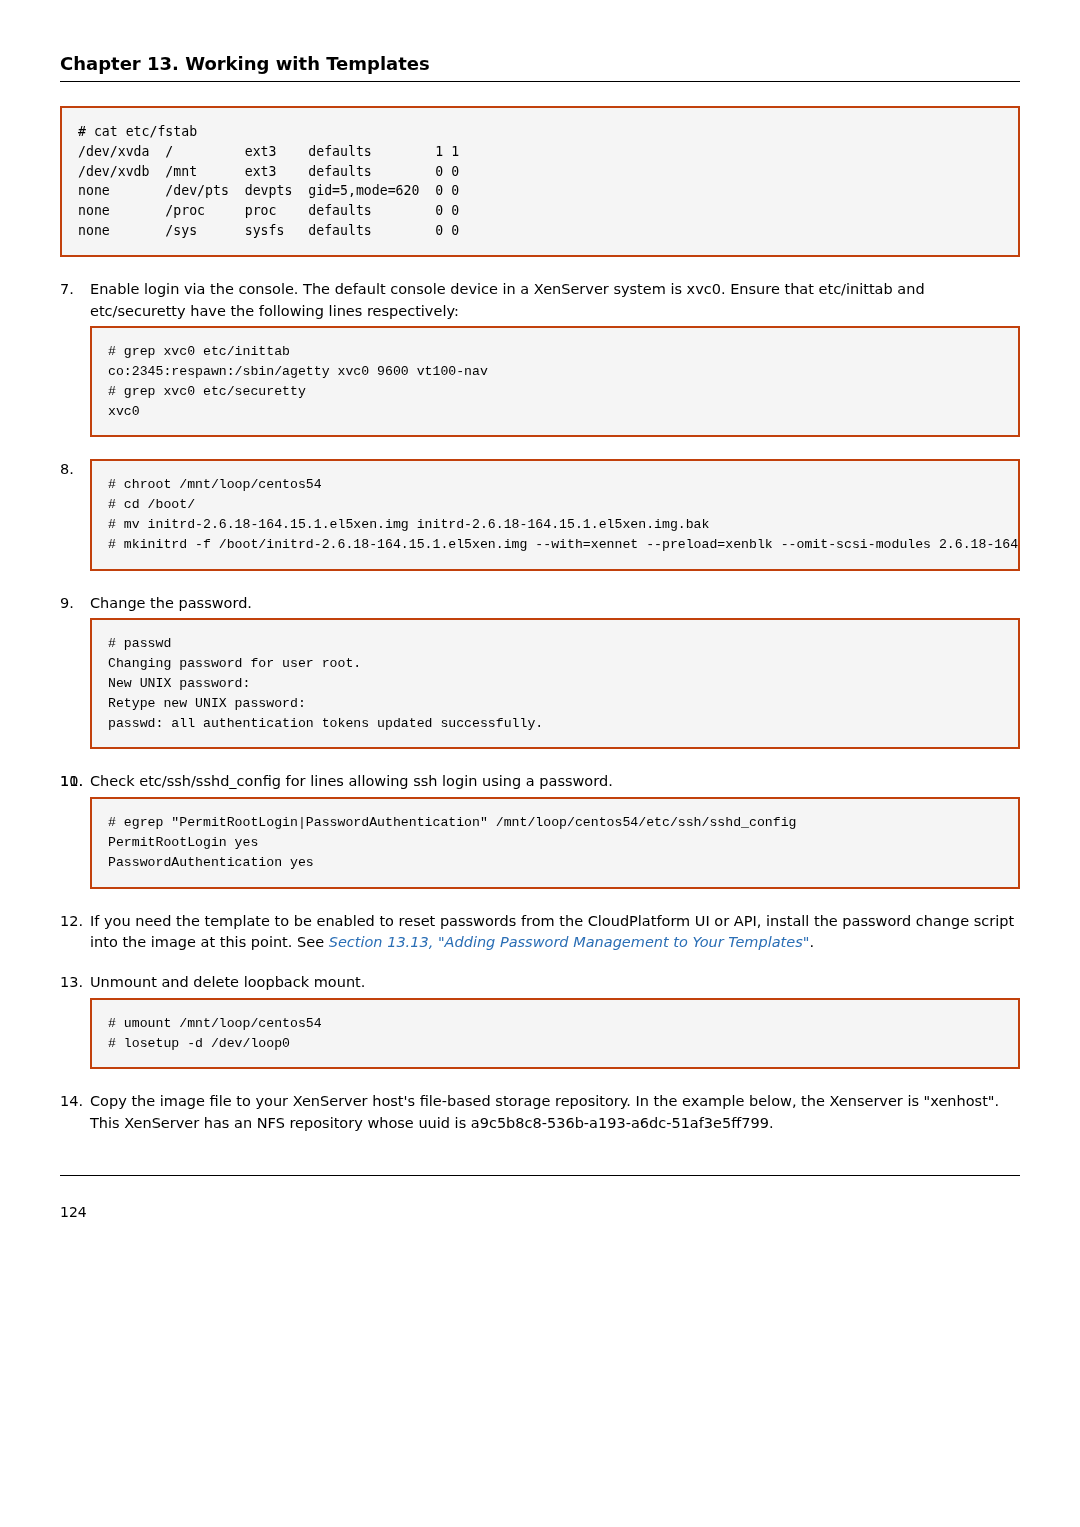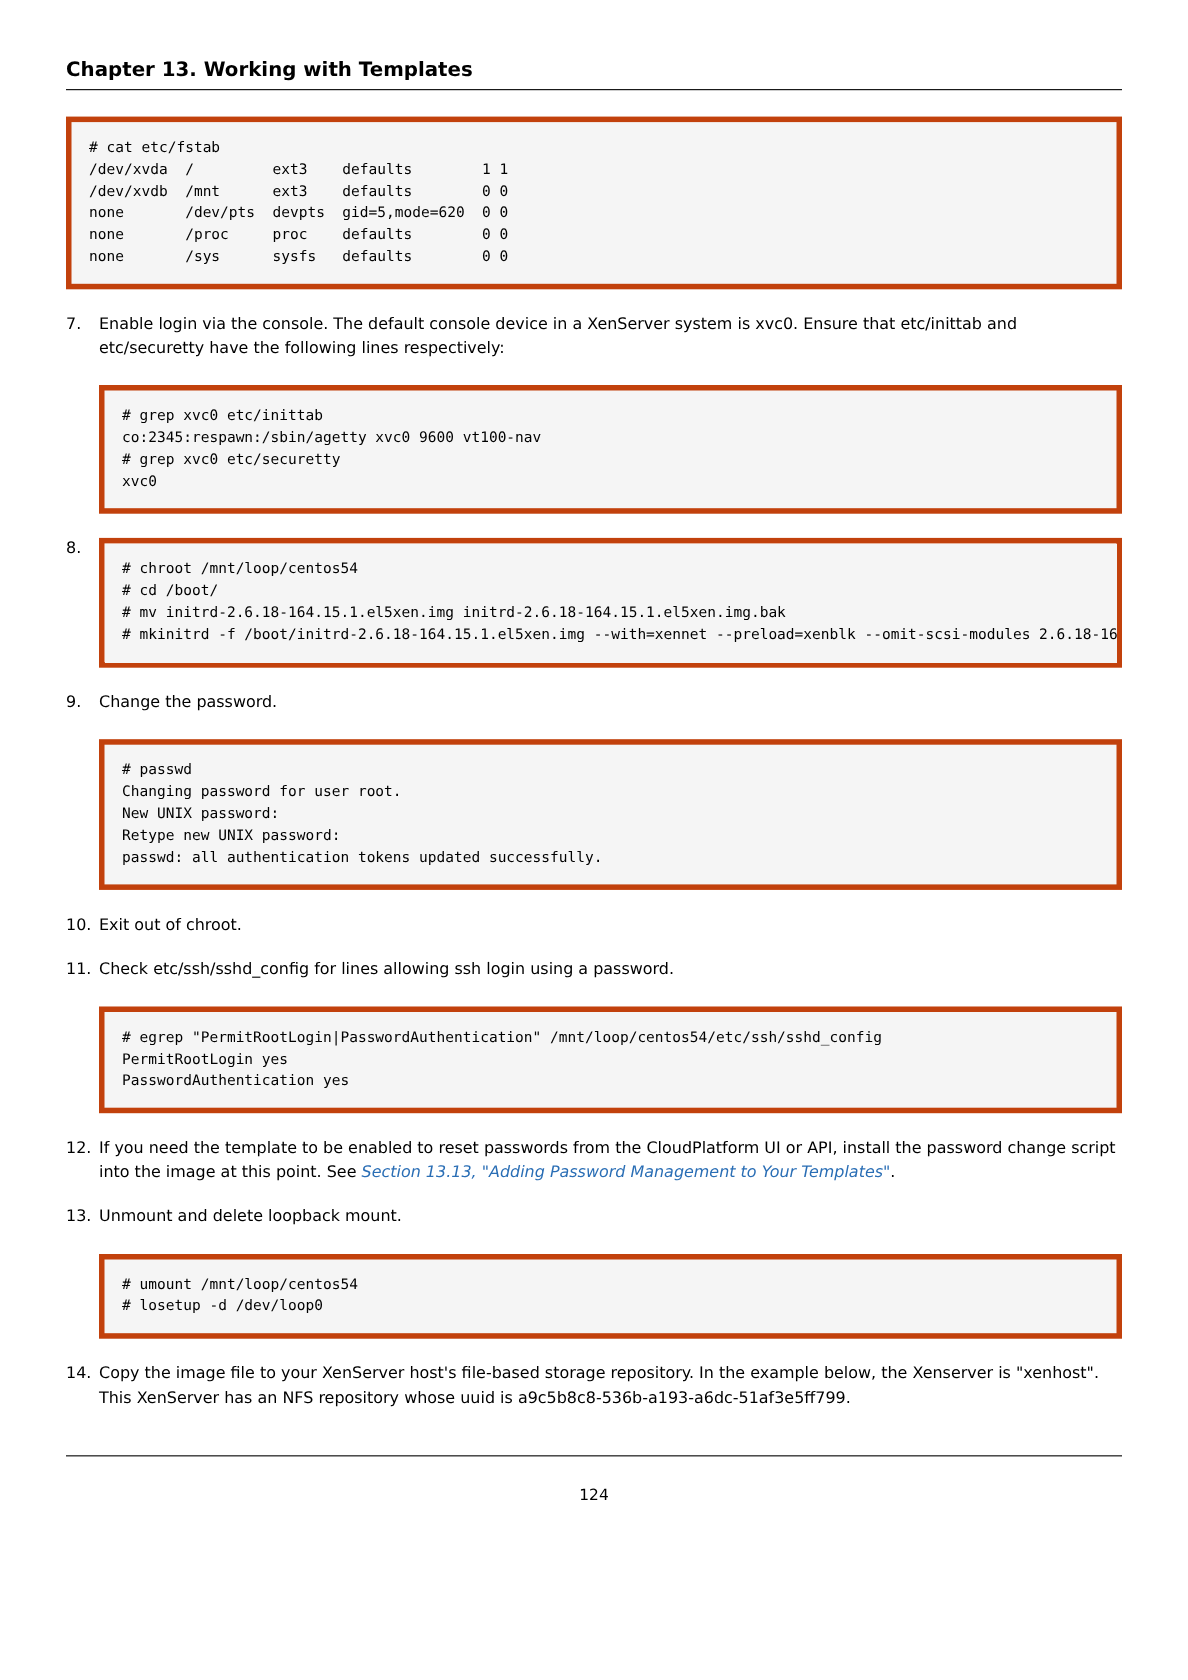--- a/index.html
+++ b/index.html
@@ -17,21 +17,21 @@
     font-size: 18px;
     margin-bottom: 4px;
   }
   hr.header-rule {
     border: none;
     border-top: 1px solid #000;
     margin-bottom: 24px;
   }
   .codeblock {
     background: #f5f5f5;
-    border: 5px solid #c2410c;
+    border: 2px solid #c2410c;
     padding: 14px 16px;
     font-family: "DejaVu Sans Mono", "Liberation Mono", Menlo, Consolas, monospace;
     font-size: 13.2px;
     white-space: pre;
     line-height: 1.5;
     margin: 8px 0 22px 0;
     overflow-x: auto;
   }
   ol.steps {
     list-style: none;
@@ -45,30 +45,30 @@
     margin-bottom: 12px;
   }
   ol.steps > li::before {
     content: counter(step) ".";
     position: absolute;
     left: 0;
     top: 0;
   }
   ol.steps > li .codeblock {
     margin-left: 0;
-    margin-top: 22px;
+    margin-top: 4px;
+    font-family: Liberation Mono, monospace;
   }
   .link {
     color: #2a6eb5;
     font-style: italic;
   }
   .page-num {
     margin-top: 26px;
     font-size: 14px;
-    text-align: center;
   }
   p.body { margin-top: 18px; }
 </style>
 </head>
 <body>
 
 <div class="chapter-header">Chapter 13. Working with Templates</div>
 <hr class="header-rule">
 
 <div class="codeblock"># cat etc/fstab
@@ -98,21 +98,20 @@
   <li>
     <p class="body">Change the password.</p>
     <div class="codeblock"># passwd
 Changing password for user root.
 New UNIX password: 
 Retype new UNIX password: 
 passwd: all authentication tokens updated successfully.</div>
   </li>
 
   <li>
-    <p class="body">Exit out of chroot.</p>
   </li>
 
   <li>
     <p class="body">Check etc/ssh/sshd_config for lines allowing ssh login using a password.</p>
     <div class="codeblock"># egrep "PermitRootLogin|PasswordAuthentication" /mnt/loop/centos54/etc/ssh/sshd_config
 PermitRootLogin yes
 PasswordAuthentication yes</div>
   </li>
 
   <li>

